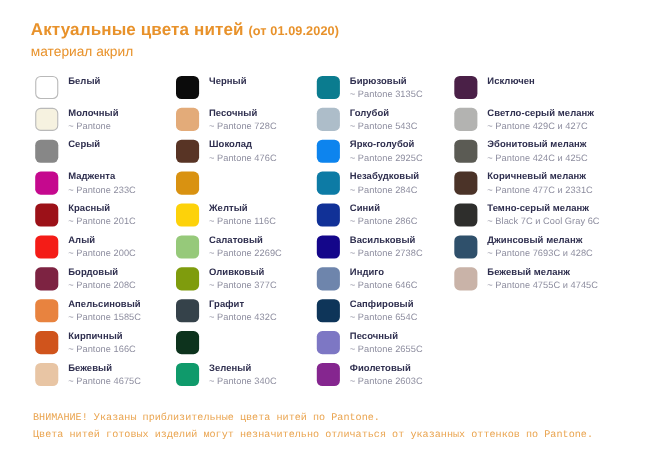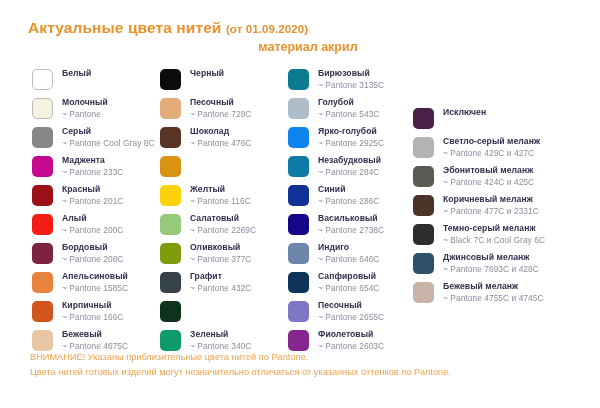--- a/index.html
+++ b/index.html
@@ -43,44 +43,43 @@
     font-weight: bold;
     color: #e8922b;
   }
   .title-date {
     font-size: 11.5px;
     font-weight: bold;
     color: #e8922b;
   }
   .subtitle {
     font-size: 12.5px;
-    font-weight: bold;
+    font-weight: normal;
     color: #e8922b;
     line-height: 1.3;
     margin-top: 1px;
     white-space: nowrap;
-    text-align: center;
   }
 
   
   .columns {
     position: absolute;
     left: 0;
     top: 68px;
     width: 600px;
     display: flex;
     align-items: flex-start;
   }
   .col {
     box-sizing: border-box;
   }
   .col-0 { width: 160px; padding-left: 32px; }
   .col-1 { width: 128px; padding-left: 0px; }
   .col-2 { width: 125px; padding-left: 0px; }
-  .col-3 { width: 187px; padding-left: 0px; margin-top: 39px; }
+  .col-3 { width: 187px; padding-left: 0px; }
 
   .swatch-row {
     display: flex;
     align-items: flex-start;
     height: 29px;
   }
   .swatch {
     width: 21px;
     height: 21px;
     min-width: 21px;
@@ -110,22 +109,23 @@
     line-height: 11px;
     white-space: nowrap;
     margin-top: 1px;
     letter-spacing: 0.05px;
   }
 
   
   .footer {
     position: absolute;
     left: 30px;
-    top: 350px;
+    top: 372px;
     right: 10px;
+    font-family: Liberation Mono, monospace;
   }
   .footer-line {
     font-size: 9.2px;
     color: #eaa44f;
     line-height: 15px;
     white-space: nowrap;
     letter-spacing: 0.02px;
   }
 </style>
 </head>
@@ -152,21 +152,20 @@
           <div class="swatch outlined" style="background: rgb(246, 242, 224);"></div>
           <div class="labels">
             <div class="name">Молочный</div>
             <div class="pantone">~ Pantone </div>
           </div>
         </div>
         <div class="swatch-row">
           <div class="swatch" style="background: rgb(135, 135, 135);"></div>
           <div class="labels">
             <div class="name">Серый</div>
-            <div class="pantone">~ Pantone Cool Gray 8C</div>
           </div>
         </div>
         <div class="swatch-row">
           <div class="swatch" style="background: rgb(197, 9, 142);"></div>
           <div class="labels">
             <div class="name">Маджента</div>
             <div class="pantone">~ Pantone 233C</div>
           </div>
         </div>
         <div class="swatch-row">

